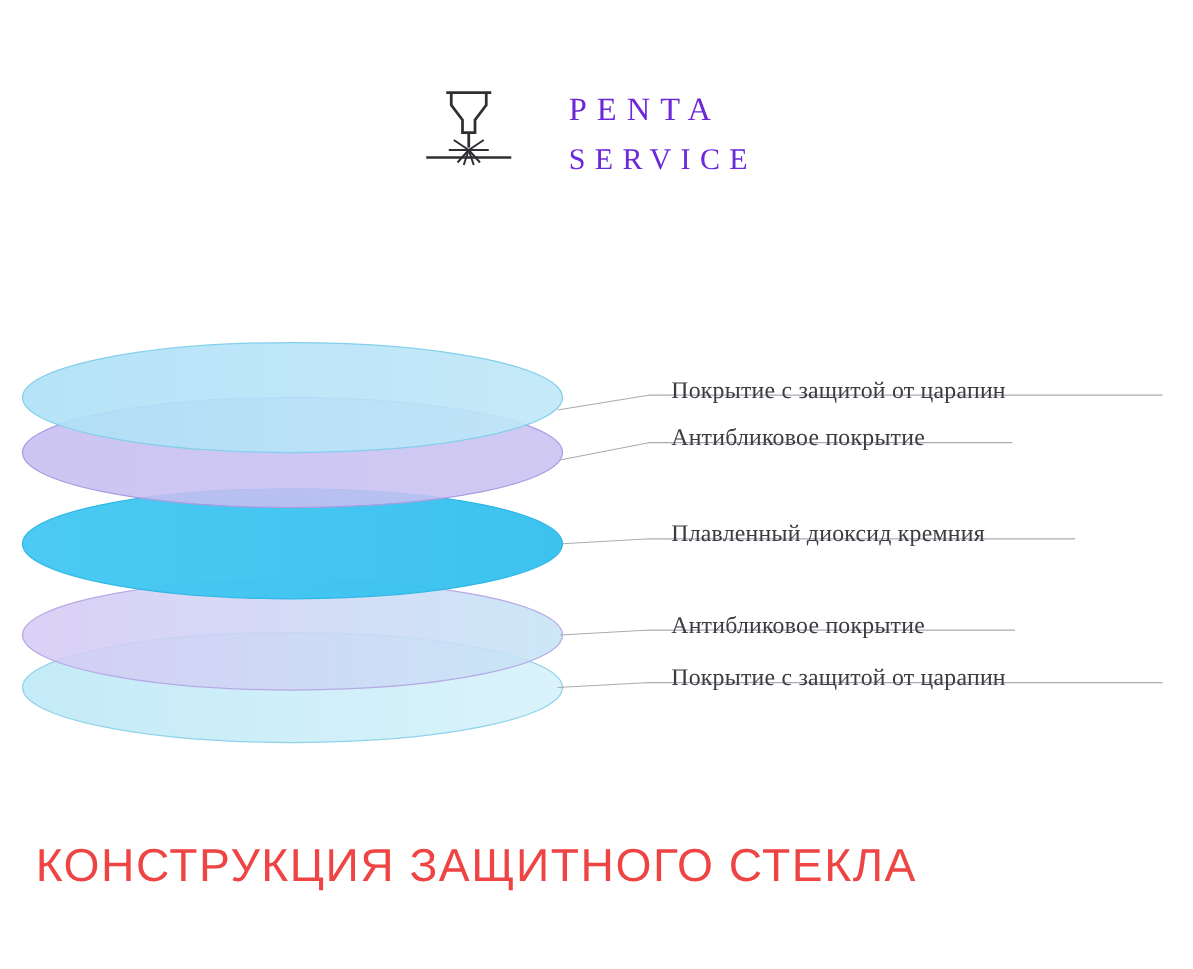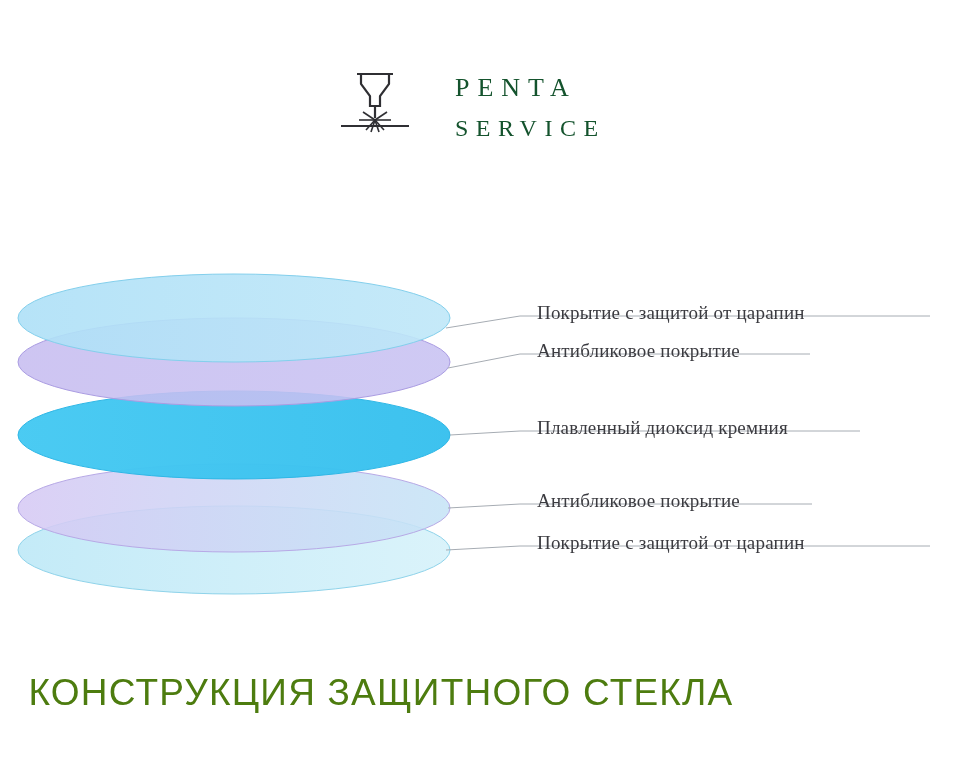--- a/index.html
+++ b/index.html
@@ -35,21 +35,21 @@
     position: absolute;
     left: 118px;
     top: 4px;
     width: 200px;
     height: 82px;
   }
   .logo-line {
     font-family: "Liberation Serif", serif;
     font-size: 26px;
     letter-spacing: 8px;
-    color: #14532d;
+    color: #6d28d9;
     line-height: 40px;
     white-space: nowrap;
   }
   .logo-line.second {
     font-size: 24px;
     letter-spacing: 7.5px;
   }
 
   
   #diagram {
@@ -72,21 +72,21 @@
 
   
   #caption {
     position: absolute;
     left: 0;
     top: 672px;
     width: 762px;
     text-align: center;
     font-size: 37px;
     letter-spacing: 1.2px;
-    color: #4d7c0f;
+    color: #ef4444;
     font-family: "Liberation Sans", sans-serif;
   }
 </style>
 </head>
 <body>
 
 <div id="logo-block">
 
   <div id="logo-mark">
     <svg width="76" height="82" viewBox="0 0 76 82" xmlns="http://www.w3.org/2000/svg">

